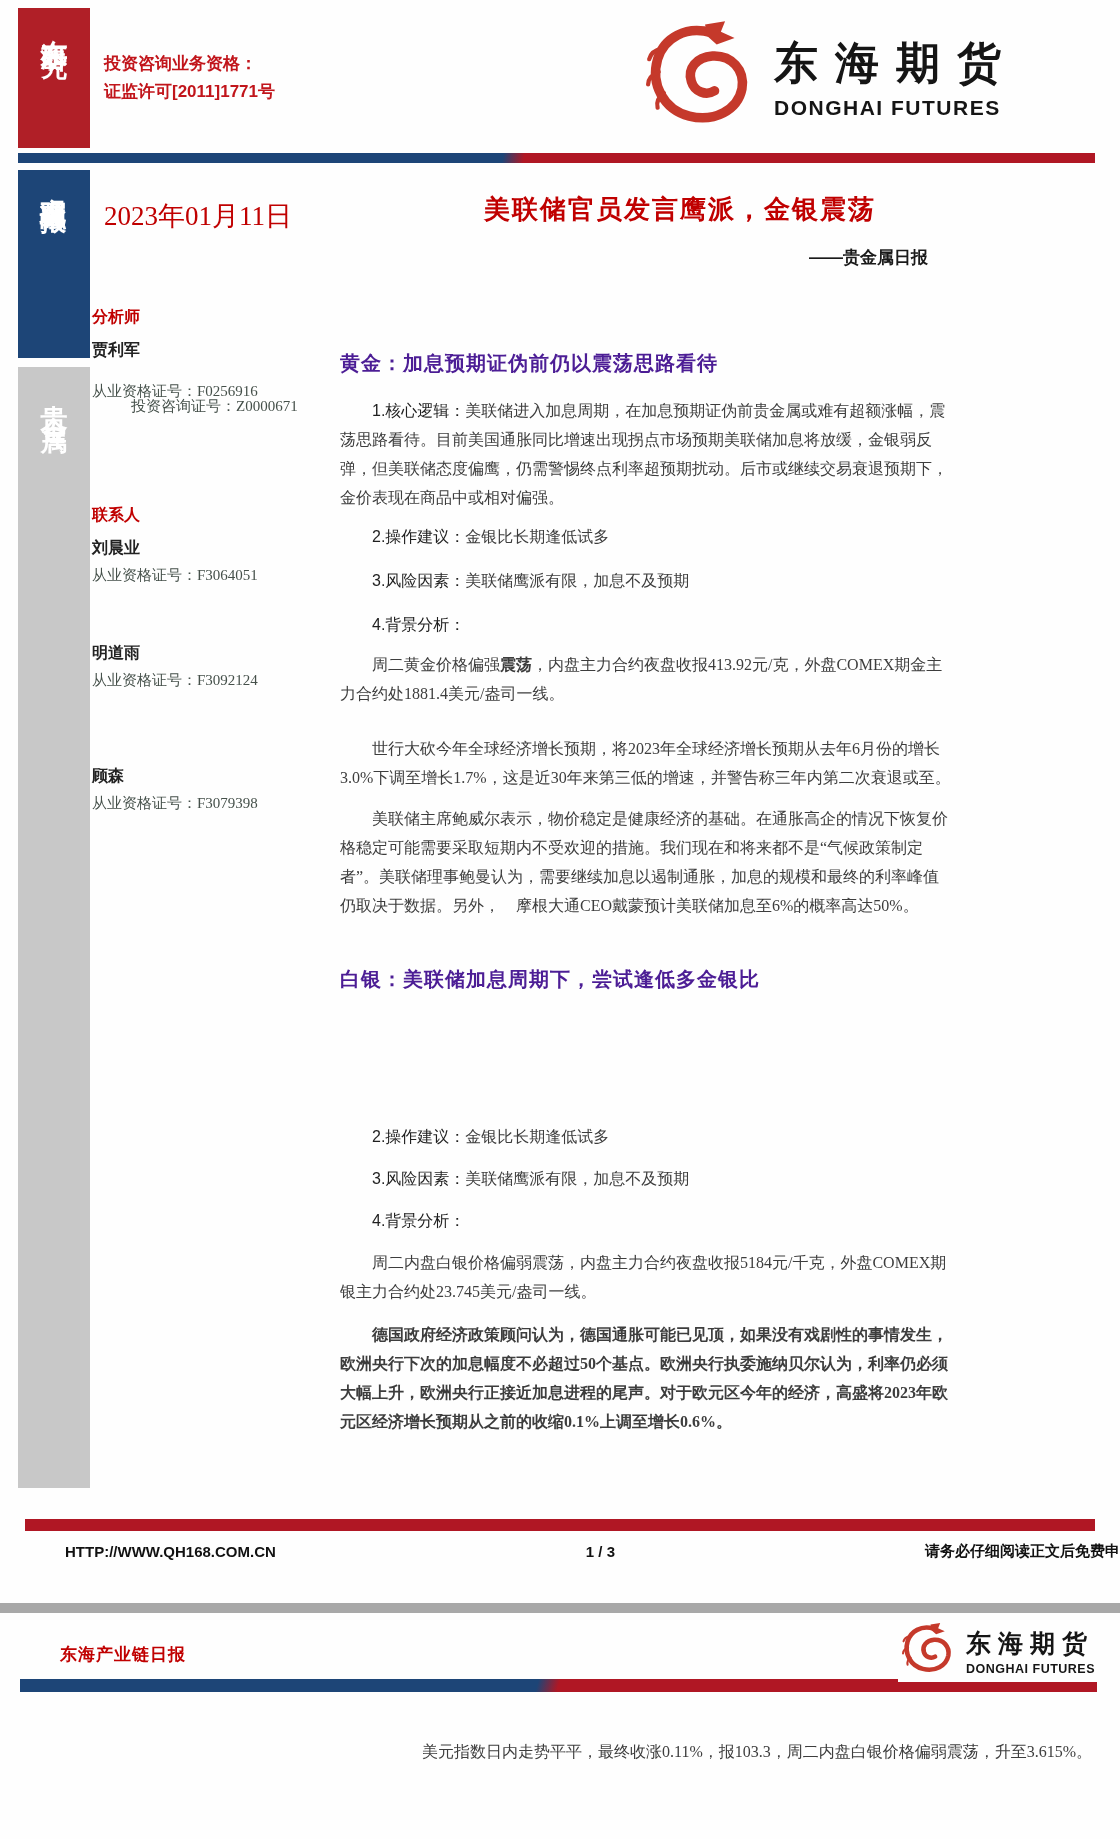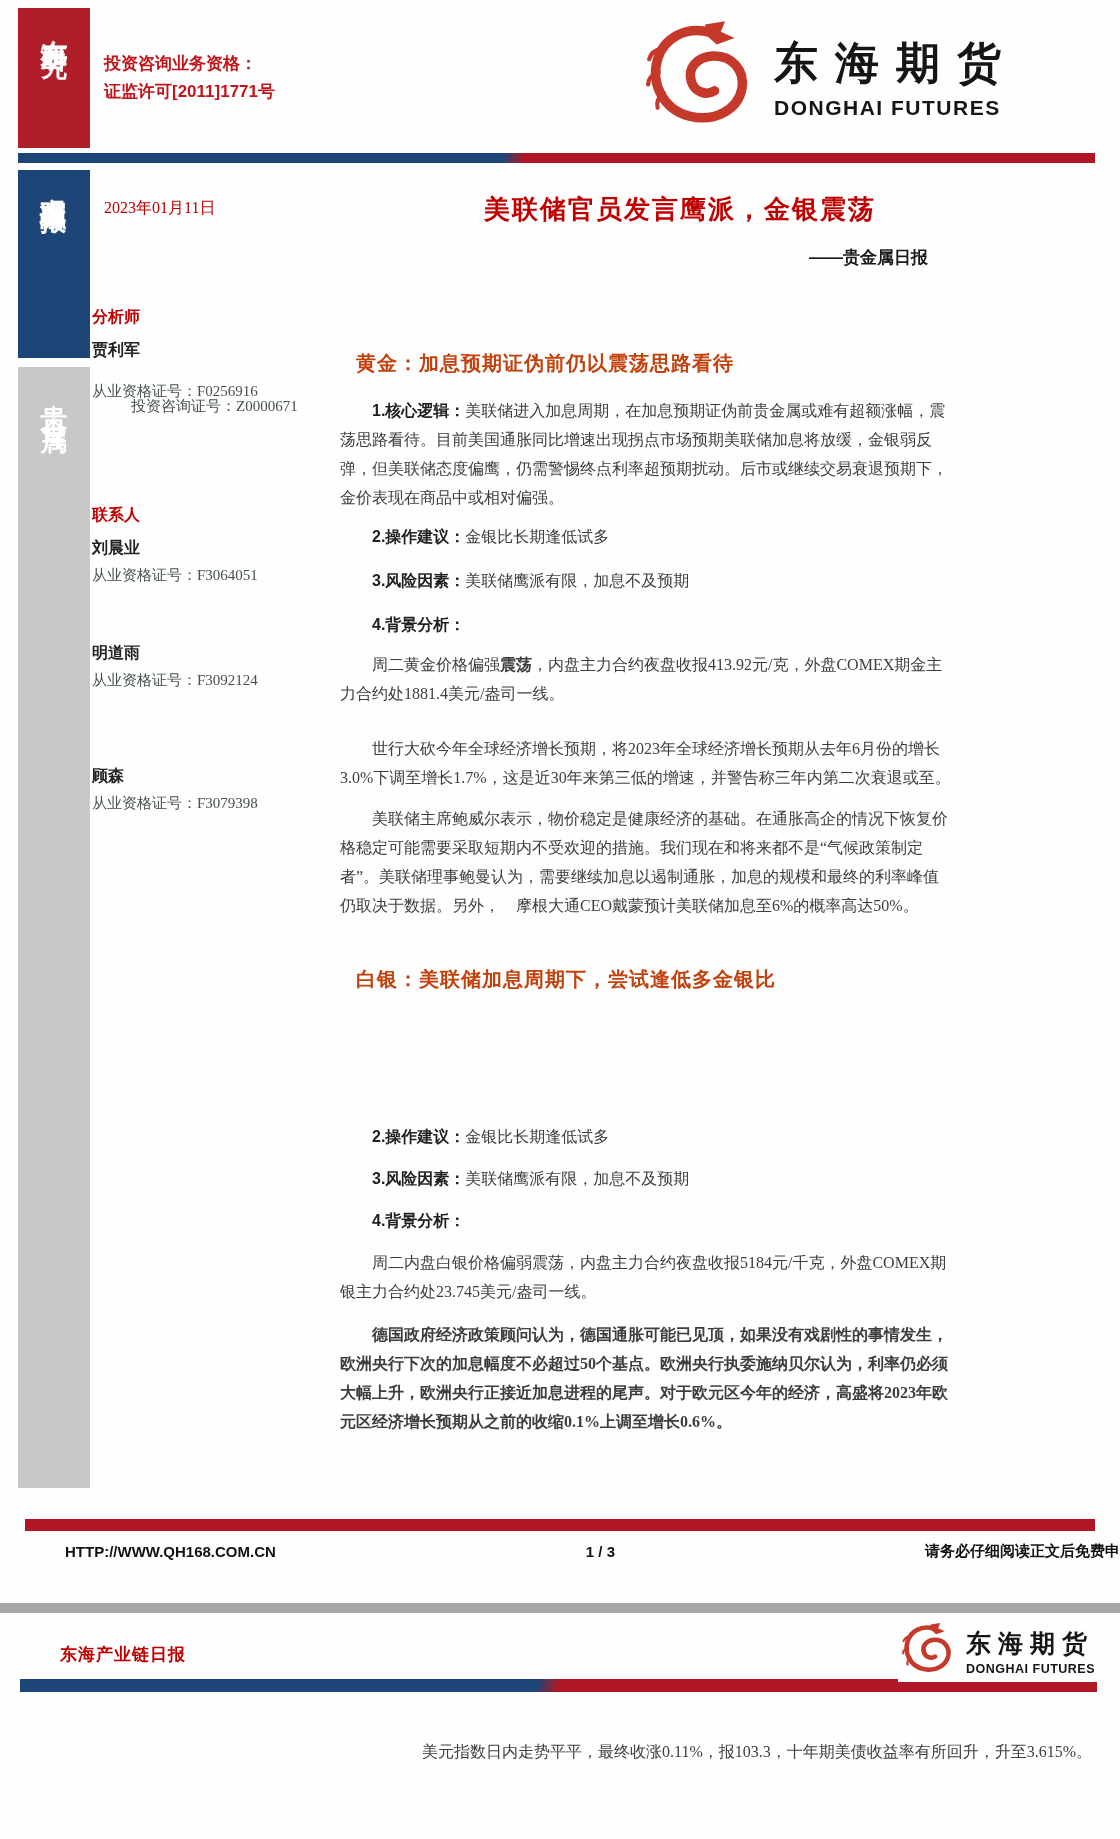--- a/index.html
+++ b/index.html
@@ -25,43 +25,43 @@
 
   
   .macro-box{position:absolute;left:18px;top:170px;width:72px;height:188px;background:#1d4577;
              display:flex;justify-content:center;box-sizing:border-box;padding-top:7px;}
   .macro-box .vtext{font-size:26px;letter-spacing:2px;}
   .metal-box{position:absolute;left:18px;top:367px;width:72px;height:1121px;background:#c8c8c8;
              display:flex;justify-content:center;box-sizing:border-box;padding-top:16px;}
   .metal-box .vtext{font-size:27px;letter-spacing:12px;}
 
   
-  .date{position:absolute;left:104px;top:198px;color:#c00000;font-size:16px;}
+  .date{position:absolute;left:104px;top:198px;color:#c00000;font-size:27px;}
   .title{position:absolute;left:400px;top:192px;width:560px;text-align:center;color:#c00000;
          font:bold 26px "Liberation Sans",sans-serif;letter-spacing:2px;}
   .subtitle{position:absolute;left:340px;top:246px;width:588px;text-align:right;color:#1a1a1a;
             font:bold 17px "Liberation Sans",sans-serif;}
 
   
   .analysts{position:absolute;left:92px;top:307px;width:246px;height:520px;}
   .an{position:absolute;left:0;white-space:nowrap;}
   .sec-label{color:#c00000;font:bold 16px "Liberation Sans",sans-serif;}
   .an-name{color:#222222;font:bold 16px "Liberation Sans",sans-serif;}
   .an-cert{color:#45504a;font-size:15px;}
   #an-label1{top:0;} #an-name1{top:33px;} #an-cert1{top:62px;margin-top:13px;} #an-cert2{top:90px;margin-left:39px;}
   #an-label2{top:198px;} #c1-name{top:231px;} #c1-cert{top:259px;}
   #c2-name{top:336px;} #c2-cert{top:364px;}
   #c3-name{top:459px;} #c3-cert{top:487px;}
 
   
-  .sec-h{position:absolute;left:356px;width:620px;color:#c2410c;
+  .sec-h{position:absolute;left:340px;width:620px;color:#4c1d95;
          font:bold 20px "Liberation Sans",sans-serif;letter-spacing:1px;}
   .mp{position:absolute;left:340px;width:612px;font-size:16px;line-height:29px;
       color:#3d3d3d;text-indent:2em;margin:0;}
-  .lbl{font-family:"Liberation Sans",sans-serif;font-weight:bold;color:#1f1f1f;}
+  .lbl{font-family:"Liberation Sans",sans-serif;font-weight:normal;color:#1f1f1f;}
   .emph{font-weight:bold;}
   #g-h{top:350px;} #g-core{top:396px;} #g-advice{top:522px;} #g-risk{top:566px;}
   #g-bglabel{top:610px;} #g-bg1{top:650px;} #g-bg2{top:734px;} #g-bg3{top:804px;}
   #s-h{top:966px;} #s-core{top:1024px;} #s-advice{top:1122px;} #s-risk{top:1164px;}
   #s-bglabel{top:1206px;} #s-bg1{top:1248px;} #s-bg2{top:1320px;font-weight:bold;}
 
   
   .footer-bar{position:absolute;left:25px;top:1519px;width:1070px;height:12px;background:#b01724;}
   .footer-row{position:absolute;left:25px;top:1542px;width:1070px;display:flex;
               justify-content:space-between;align-items:center;
@@ -176,15 +176,15 @@
           <path d="M17 69 Q9 75 11 83" stroke-width="4"></path>
         </g>
         <path d="M56 4 L75 1 L71 11 L84 17 L67 23 L58 15 Z" fill="#c5392b"></path>
       </svg>
     </span>
     <span class="logo-text">
       <span class="logo-cn">东海期货</span>
       <span class="logo-en">DONGHAI FUTURES</span>
     </span>
   </div>
-  <p class="p2-para">美元指数日内走势平平，最终收涨0.11%，报103.3，十年期美债收益率有所回升，升至3.615%。</p>
+  <p class="p2-para">美元指数日内走势平平，最终收涨0.11%，报103.3，周二内盘白银价格偏弱震荡，升至3.615%。</p>
 
 </div>
 
 </body></html>

